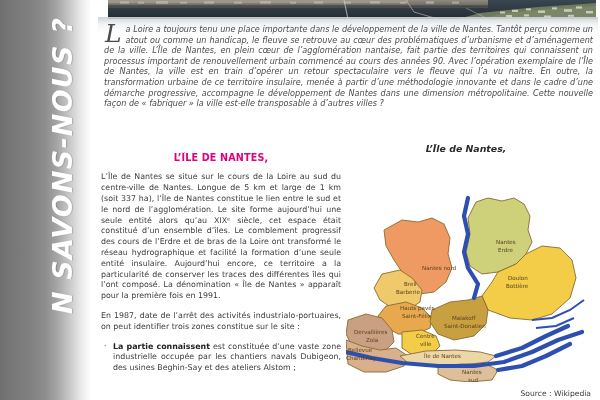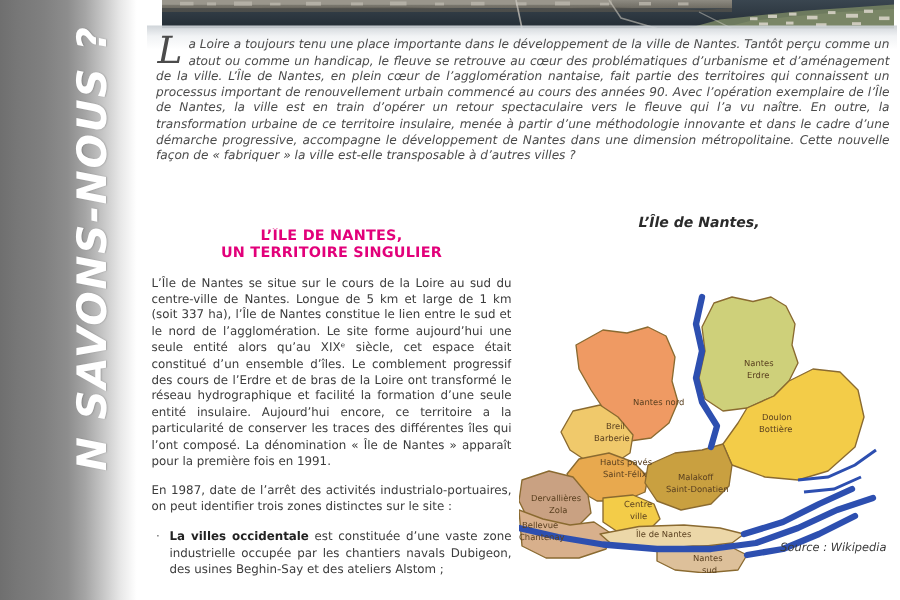--- a/index.html
+++ b/index.html
@@ -95,22 +95,22 @@
   .map-panel{position:absolute;left:346px;top:140px;width:254px;height:260px;}
   .map-title{
     position:absolute;left:0;top:3px;width:240px;
     text-align:center;
     font-size:9.4px;line-height:12px;
     font-weight:bold;font-style:italic;
     color:#2a2a2a;
   }
   .map-svg{position:absolute;left:0;top:28px;width:254px;height:214px;}
   .source{
-    position:absolute;right:9px;top:220px;
-    font-size:7.6px;font-style:italic;color:#3a3a3a;
+    position:absolute;right:9px;top:249px;
+    font-size:7.6px;color:#3a3a3a;
   }
   .maplbl{
     font-family:"DejaVu Sans","Liberation Sans",sans-serif;
     font-size:5.6px;fill:#5a4020;
   }
 </style>
 </head>
 <body>
 
 <div id="page">
@@ -174,27 +174,26 @@
     <div class="sidebar-text">N SAVONS-NOUS ?</div>
   </div>
 
   <div class="intro">
     <span class="dropcap">L</span><span>a Loire a toujours tenu une place importante dans le développement de la ville de Nantes. Tantôt perçu comme un atout ou comme un handicap, le fleuve se retrouve au cœur des problématiques d’urbanisme et d’aménagement de la ville. L’Île de Nantes, en plein cœur de l’agglomération nantaise, fait partie des territoires qui connaissent un processus important de renouvellement urbain commencé au cours des années 90. Avec l’opération exemplaire de l’Île de Nantes, la ville est en train d’opérer un retour spectaculaire vers le fleuve qui l’a vu naître. En outre, la transformation urbaine de ce territoire insulaire, menée à partir d’une méthodologie innovante et dans le cadre d’une démarche progressive, accompagne le développement de Nantes dans une dimension métropolitaine. Cette nouvelle façon de « fabriquer » la ville est-elle transposable à d’autres villes ?</span>
   </div>
 
   <div class="col">
     <h2 class="sec">
       <span>L’ÎLE DE NANTES,</span><br>
-      <span>UN TERRITOIRE SINGULIER</span>
     </h2>
     <p>L’Île de Nantes se situe sur le cours de la Loire au sud du centre-ville de Nantes. Longue de 5 km et large de 1 km (soit 337 ha), l’Île de Nantes constitue le lien entre le sud et le nord de l’agglomération. Le site forme aujourd’hui une seule entité alors qu’au XIXᵉ siècle, cet espace était constitué d’un ensemble d’îles. Le comblement progressif des cours de l’Erdre et de bras de la Loire ont transformé le réseau hydrographique et facilité la formation d’une seule entité insulaire. Aujourd’hui encore, ce territoire a la particularité de conserver les traces des différentes îles qui l’ont composé. La dénomination « Île de Nantes » apparaît pour la première fois en 1991.</p>
-    <p>En 1987, date de l’arrêt des activités industrialo-portuaires, on peut identifier trois zones distinctes sur le site :</p>
+    <p>En 1987, date de l’arrêt des activités industrialo-portuaires, on peut identifier trois zones constitue sur le site :</p>
     <ul>
       <li>
-        <span class="bdot">·</span><b>La villes occidentale</b><span> est constituée d’une vaste zone industrielle occupée par les chantiers navals Dubigeon, des usines Beghin-Say et des ateliers Alstom ;</span>
+        <span class="bdot">·</span><b>La partie connaissent</b><span> est constituée d’une vaste zone industrielle occupée par les chantiers navals Dubigeon, des usines Beghin-Say et des ateliers Alstom ;</span>
       </li>
     </ul>
   </div>
 
   <div class="map-panel">
     <div class="map-title">
       <span>L’Île de Nantes,</span><br>
     </div>
 
     <svg class="map-svg" viewBox="0 0 254 214">

